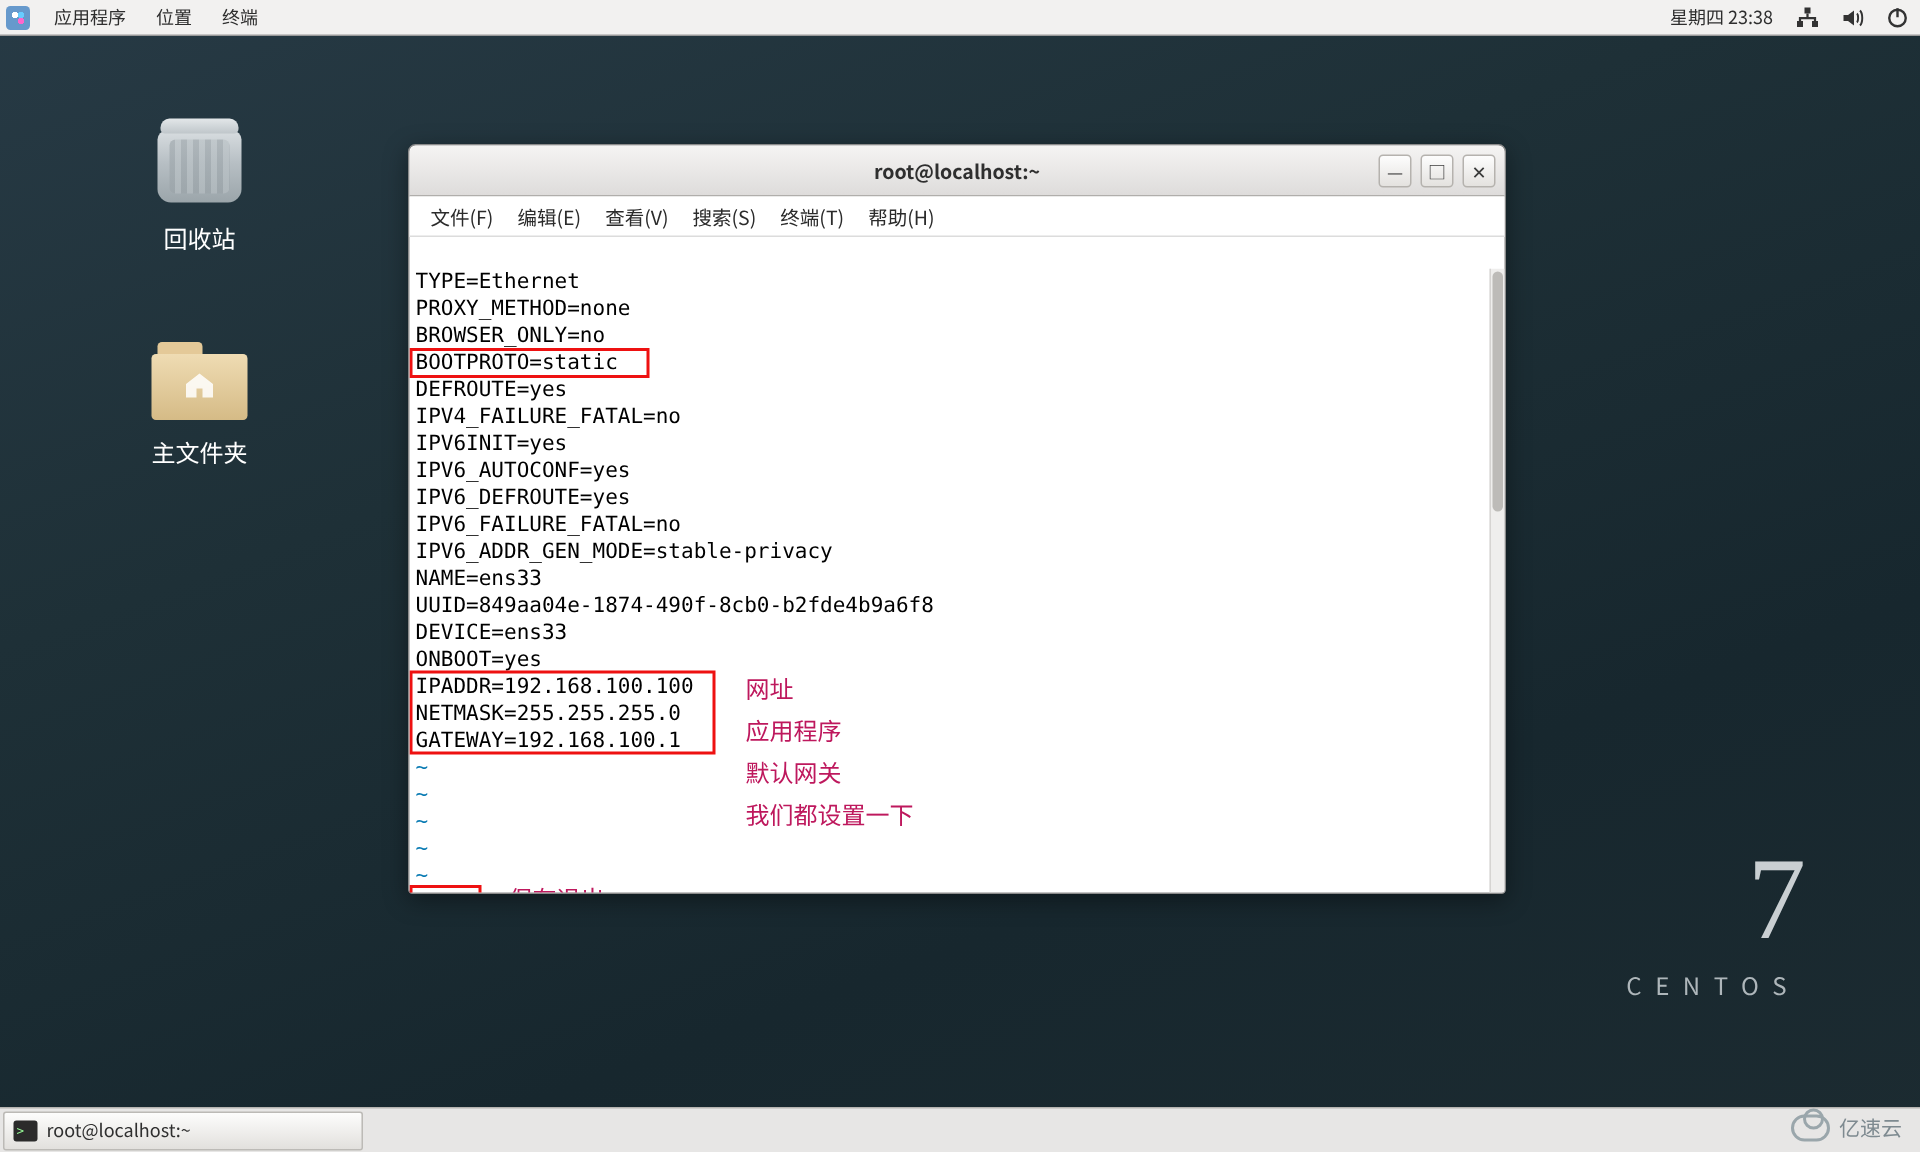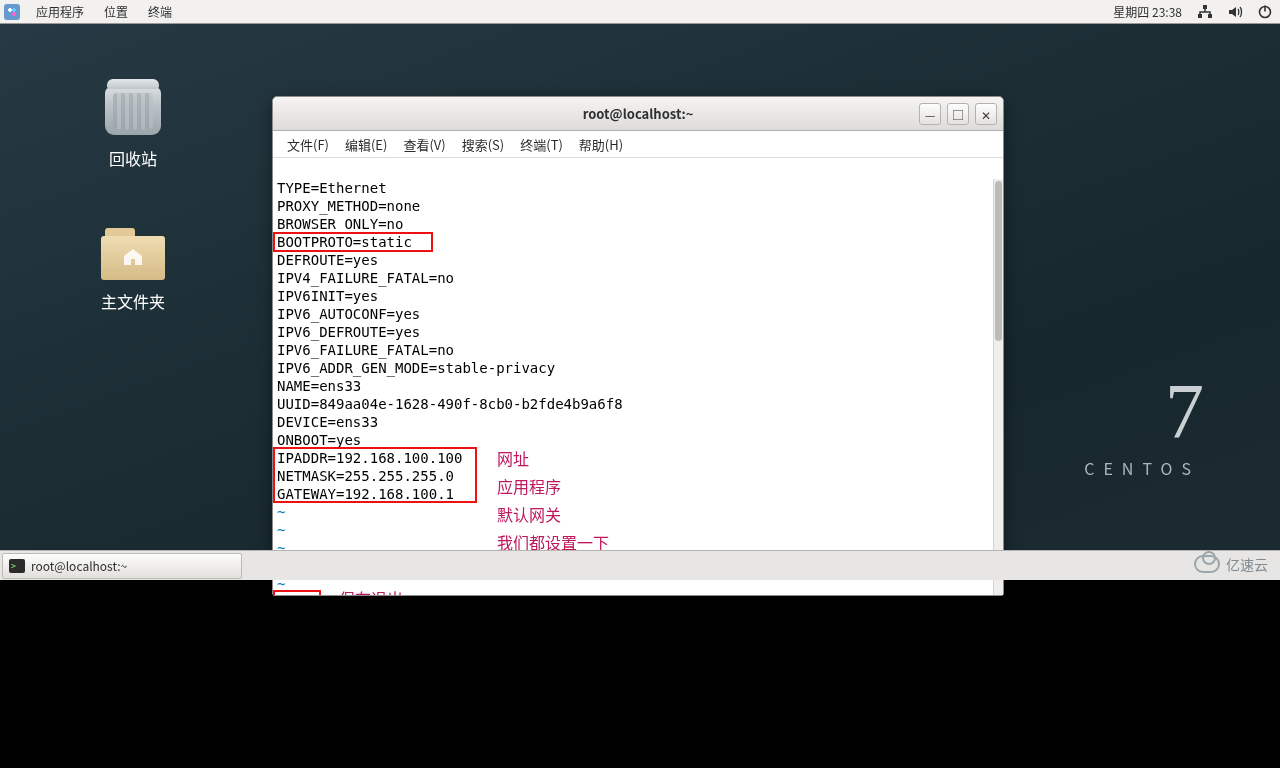--- a/index.html
+++ b/index.html
@@ -6,21 +6,21 @@
 body {
   width: 1280px;
   height: 768px;
   font-family: "Noto Sans CJK SC", "WenQuanYi Micro Hei", sans-serif;
   overflow: hidden;
   background: #000;
 }
 .desktop {
   position: relative;
   width: 1280px;
-  height: 580px;
+  height: 768px;
   background: linear-gradient(160deg, #273a45 0%, #1e3037 35%, #17272e 70%, #1c2b31 100%);
 }
 
 .top-panel {
   position: absolute;
   top: 0; left: 0;
   width: 100%; height: 24px;
   background: #f2f1f0;
   border-bottom: 1px solid #999;
   display: flex;
@@ -344,21 +344,21 @@
       <div class="term-line">BROWSER_ONLY=no</div>
       <div class="term-line">BOOTPROTO=static</div>
       <div class="term-line">DEFROUTE=yes</div>
       <div class="term-line">IPV4_FAILURE_FATAL=no</div>
       <div class="term-line">IPV6INIT=yes</div>
       <div class="term-line">IPV6_AUTOCONF=yes</div>
       <div class="term-line">IPV6_DEFROUTE=yes</div>
       <div class="term-line">IPV6_FAILURE_FATAL=no</div>
       <div class="term-line">IPV6_ADDR_GEN_MODE=stable-privacy</div>
       <div class="term-line">NAME=ens33</div>
-      <div class="term-line">UUID=849aa04e-1628-490f-8cb0-b2fde4b9a6f8</div>
+      <div class="term-line">UUID=849aa04e-1874-490f-8cb0-b2fde4b9a6f8</div>
       <div class="term-line">DEVICE=ens33</div>
       <div class="term-line">ONBOOT=yes</div>
       <div class="term-line">IPADDR=192.168.100.100</div>
       <div class="term-line">NETMASK=255.255.255.0</div>
       <div class="term-line">GATEWAY=192.168.100.1</div>
       <div class="term-line tilde">~</div>
       <div class="term-line tilde">~</div>
       <div class="term-line tilde">~</div>
       <div class="term-line tilde">~</div>
       <div class="term-line tilde">~</div>

